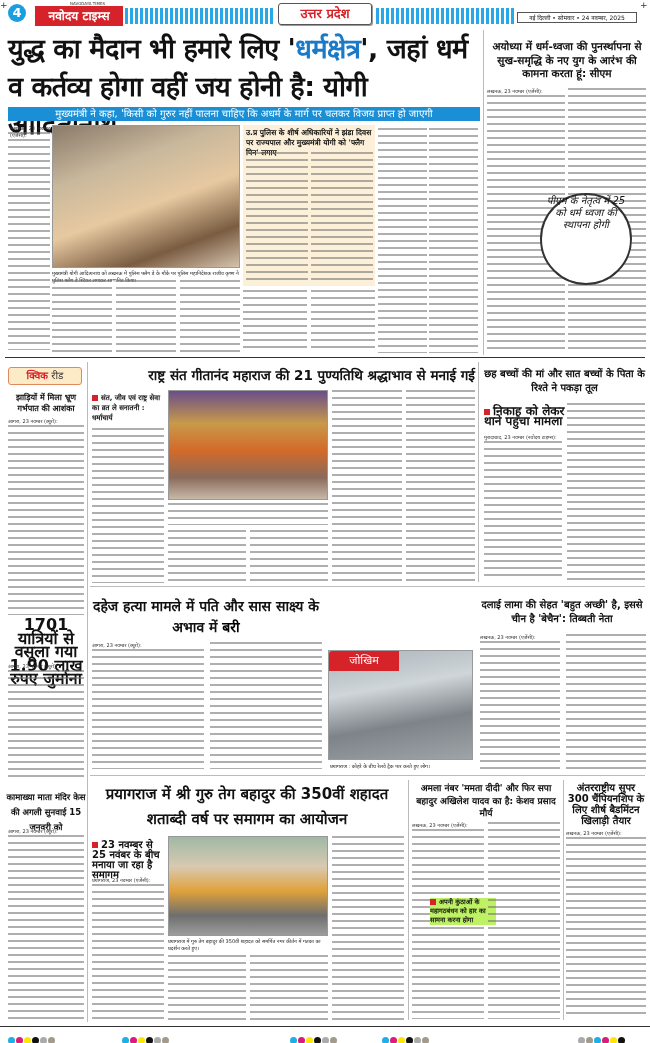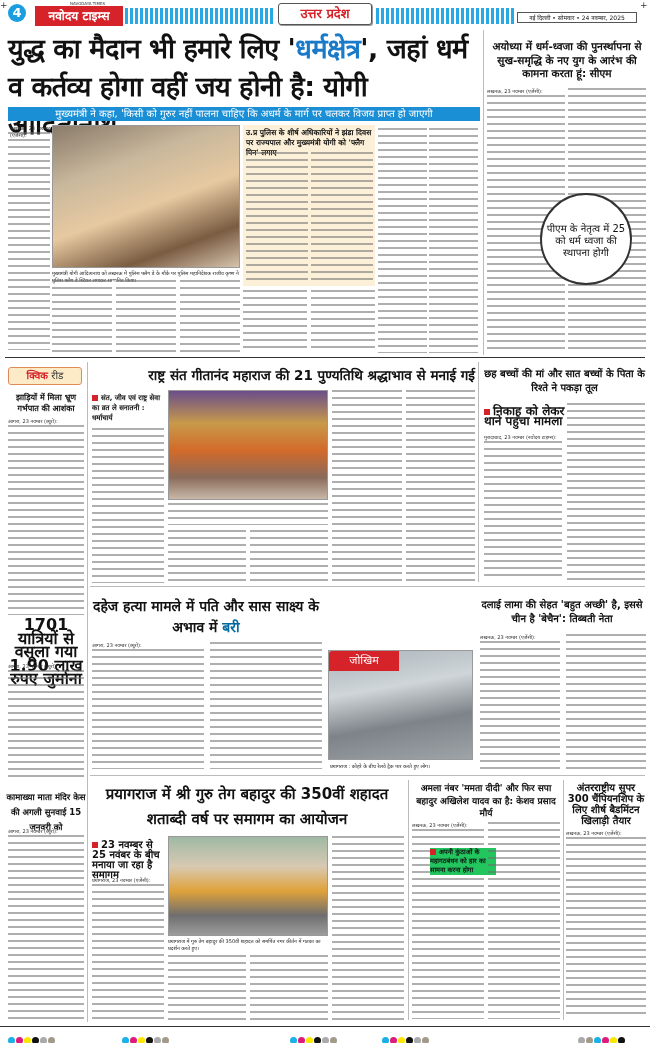--- a/index.html
+++ b/index.html
@@ -23,21 +23,21 @@
 
   
   .txt { font-size: 5px; line-height: 7.2px; color: #333; text-align: justify; overflow: hidden; }
   .lines { background: repeating-linear-gradient(180deg, #6d6d6d 0 2px, transparent 2px 7px); opacity: .55; }
 
   .img { background: linear-gradient(135deg, #a49a8e, #d8cbb8 40%, #8d7a66 70%, #e6dcd0); border: 1px solid #999; }
   .cap { font-size: 5px; line-height: 7px; color: #222; }
 
   .subhead-box { background: #fdf0d8; }
   .h-med { font-weight: bold; color: #111; }
-  .circle { left: 540px; top: 193px; width: 92px; height: 92px; border-radius: 50%; background: #fff; border: 2px solid #333; font-size: 10px; line-height: 12px; text-align: center; padding-top: 28px; }
+  .circle { left: 540px; top: 193px; width: 92px; height: 92px; border-radius: 50%; background: #fff; border: 2px solid #333; font-size: 10px; line-height: 12px; text-align: center; padding-top: 0; font-style: italic; }
 
   .quick-read { left: 8px; top: 367px; width: 74px; height: 18px; background: #fdebc8; border: 1px solid #e08a5a; border-radius: 3px; font-size: 10px; line-height: 16px; text-align: center; color: #d6232a; font-weight: bold; }
   .quick-read span.n { color: #333; font-weight: normal; }
 
   .red-sq { display: inline-block; width: 6px; height: 6px; background: #d6232a; margin-right: 3px; vertical-align: middle; }
 
   .jokhim { left: 329px; top: 651px; width: 70px; height: 20px; background: #d6232a; color: #fff; font-size: 11px; line-height: 20px; text-align: center; border-radius: 3px 0 0 0; }
 
   .colrule { width: 1px; background: #bbb; }
   .hrule { height: 1px; background: #bbb; }
@@ -118,21 +118,21 @@
 <div class="abs h-med" style="left:484px;top:406px;width:82px;font-size:12px;line-height:10px;">
   <span class="red-sq"></span><span>निकाह को लेकर थाने पहुंचा मामला</span>
 </div>
 <div class="abs txt" style="left:484px;top:434px;width:78px;">मुरादाबाद, 23 नवम्बर (नवोदय टाइम्स):</div>
 <div class="abs lines" style="left:484px;top:441px;width:78px;height:140px;"></div>
 <div class="abs lines" style="left:567px;top:403px;width:78px;height:178px;"></div>
 
 <div class="abs hrule" style="left:90px;top:586px;width:555px;"></div>
 
 <div class="abs h-med" style="left:90px;top:596px;width:232px;font-size:14px;line-height:21px;text-align:center;">
-  <span>दहेज हत्या मामले में पति और सास साक्ष्य के अभाव में </span><span style="color:#0369a1">बरी</span>
+  <span>दहेज हत्या मामले में पति और सास साक्ष्य के अभाव में </span><span style="color:#000000">बरी</span>
 </div>
 <div class="abs txt" style="left:92px;top:642px;width:112px;">आगरा, 23 नवम्बर (ब्यूरो):</div>
 <div class="abs lines" style="left:92px;top:649px;width:112px;height:120px;"></div>
 <div class="abs lines" style="left:210px;top:642px;width:112px;height:127px;"></div>
 
 <div class="abs img" style="left:328px;top:650px;width:145px;height:110px;background:linear-gradient(170deg,#aab4bb 0%,#cfd5d8 35%,#7d8388 65%,#9ea4a8 100%);"></div>
 <div class="abs jokhim">जोखिम</div>
 <div class="abs cap" style="left:330px;top:763px;width:143px;">प्रयागराज : कोहरे के बीच रेलवे ट्रैक पार करते हुए लोग।</div>
 
 <div class="abs h-med" style="left:478px;top:598px;width:168px;font-size:10px;line-height:14px;text-align:center;">दलाई लामा की सेहत 'बहुत अच्छी' है, इससे चीन है 'बेचैन': तिब्बती नेता</div>
@@ -150,21 +150,21 @@
 <div class="abs lines" style="left:92px;top:884px;width:72px;height:135px;"></div>
 <div class="abs img" style="left:168px;top:836px;width:160px;height:100px;background:linear-gradient(180deg,#9fb9a4 0%,#d8c9b2 30%,#e0a23a 55%,#6e6e6e 80%,#9c9c9c 100%);"></div>
 <div class="abs cap" style="left:168px;top:938px;width:160px;">प्रयागराज में गुरु तेग बहादुर की 350वीं शहादत को समर्पित नगर कीर्तन में गतका का प्रदर्शन करते हुए।</div>
 <div class="abs lines" style="left:168px;top:955px;width:160px;height:65px;background:repeating-linear-gradient(90deg,transparent 0 78px,#fff 78px 82px),repeating-linear-gradient(180deg,#6d6d6d 0 2px,transparent 2px 7px);"></div>
 <div class="abs lines" style="left:332px;top:836px;width:72px;height:184px;"></div>
 
 <div class="abs colrule" style="left:408px;top:780px;height:240px;"></div>
 <div class="abs h-med" style="left:412px;top:782px;width:148px;font-size:9px;line-height:12.5px;text-align:center;">अमला नंबर 'ममता दीदी' और फिर सपा बहादुर अखिलेश यादव का है: केशव प्रसाद मौर्य</div>
 <div class="abs txt" style="left:412px;top:822px;width:72px;">लखनऊ, 23 नवम्बर (एजेंसी):</div>
 <div class="abs lines" style="left:412px;top:829px;width:72px;height:190px;"></div>
-<div class="abs h-med" style="left:430px;top:848px;width:66px;font-size:6.5px;line-height:9px;background:#22c55e;">
+<div class="abs h-med" style="left:430px;top:898px;width:66px;font-size:6.5px;line-height:9px;background:#bef264;">
   <span class="red-sq"></span><span>अपनी कुंठाओं के महागठबंधन को हार का सामना करना होगा</span>
 </div>
 <div class="abs lines" style="left:488px;top:822px;width:72px;height:197px;"></div>
 
 <div class="abs colrule" style="left:563px;top:780px;height:240px;"></div>
 <div class="abs h-med" style="left:566px;top:782px;width:80px;font-size:10px;line-height:11px;text-align:center;">अंतरराष्ट्रीय सुपर 300 चैंपियनशिप के लिए शीर्ष बैडमिंटन खिलाड़ी तैयार</div>
 <div class="abs txt" style="left:566px;top:830px;width:80px;">लखनऊ, 23 नवम्बर (एजेंसी):</div>
 <div class="abs lines" style="left:566px;top:837px;width:80px;height:182px;"></div>
 
 <div class="abs reg-strip">

